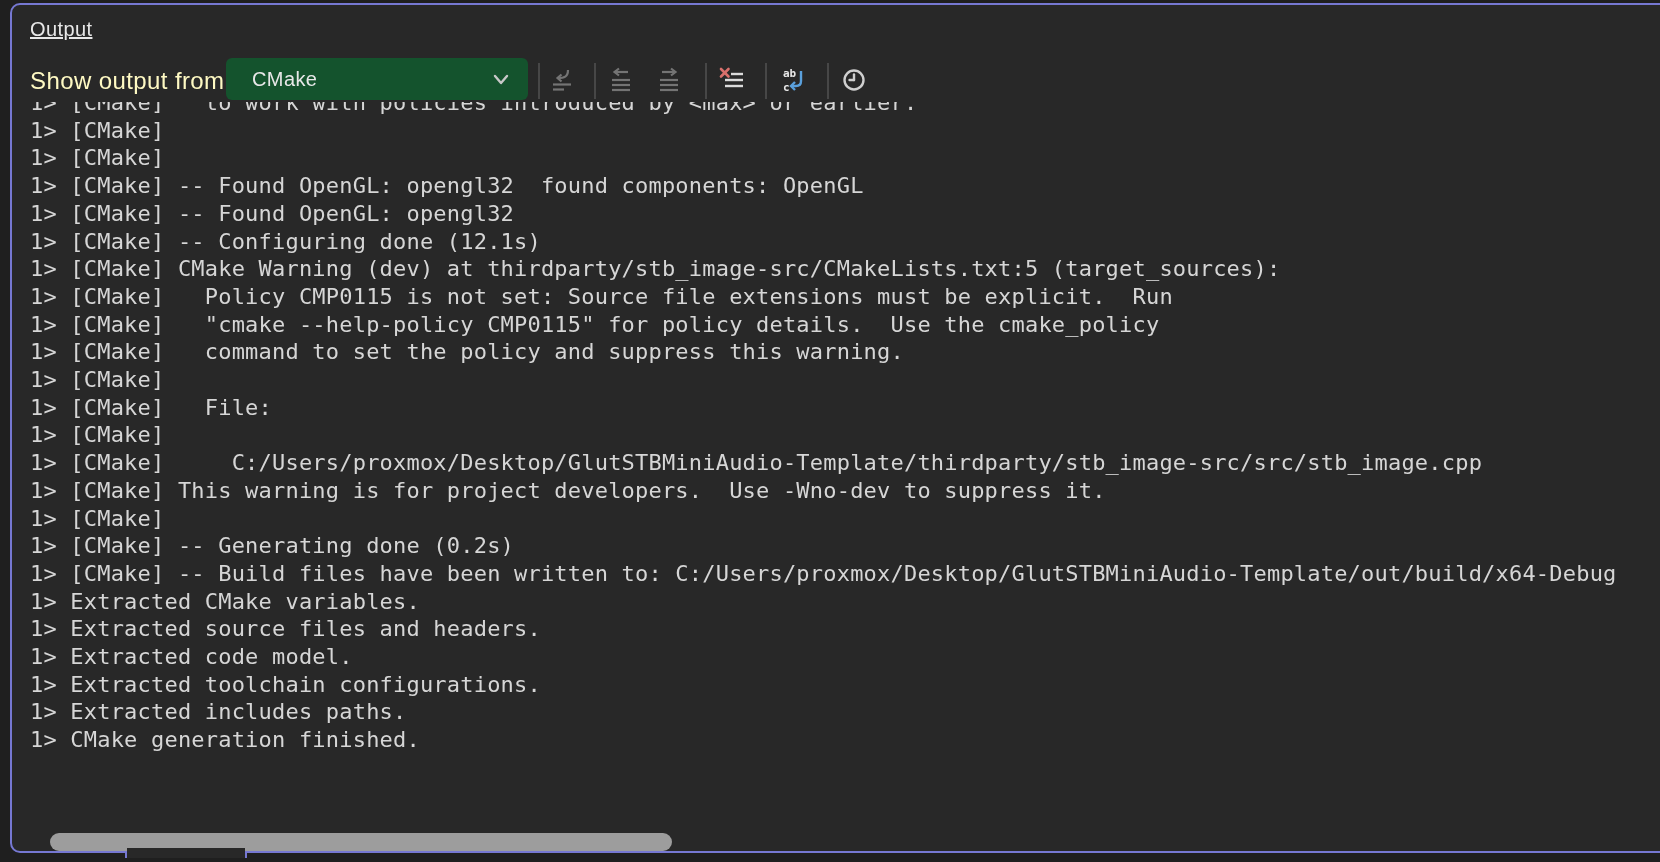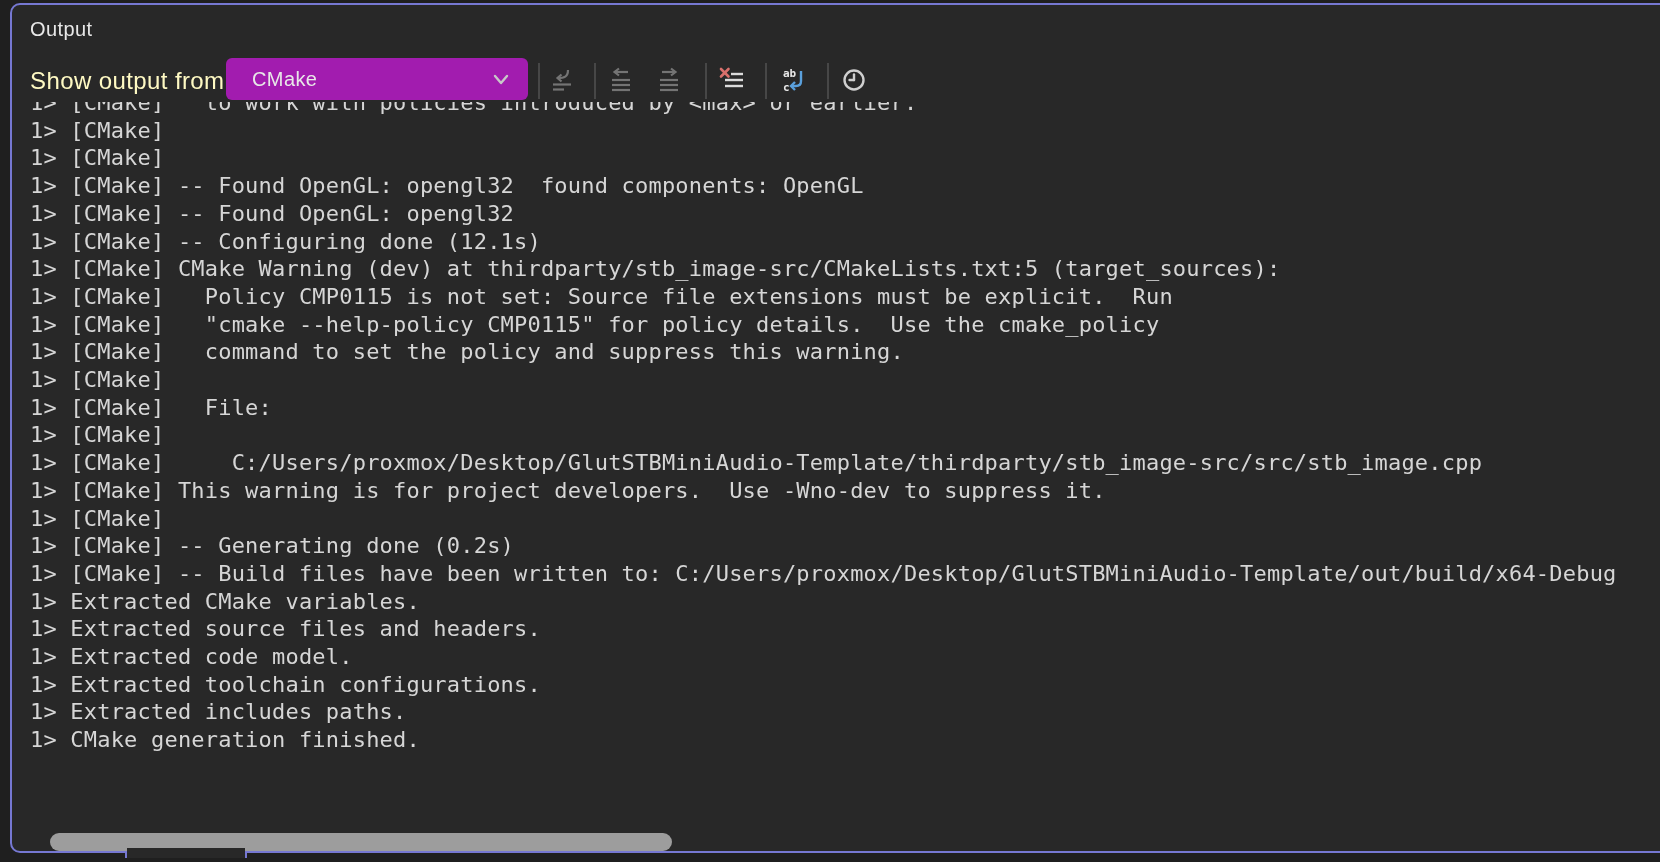--- a/index.html
+++ b/index.html
@@ -6,31 +6,31 @@
   html,body { width:1660px; height:862px; overflow:hidden; }
   body { background:#1f1f1f; position:relative; font-family:"Liberation Sans", sans-serif; }
 
   .panel {
     position:absolute; left:10px; top:3px; width:1700px; height:850px;
     background:#282828; border:2px solid #7678d2; border-radius:10px;
   }
 
   .panel-title {
     position:absolute; left:18px; top:13px;
-    font-size:20px; letter-spacing:0.4px; color:#e8e8e8;
+    font-size:20px; letter-spacing:0.4px; color:#e8e8e8;text-decoration:underline;
   }
 
   
   .toolbar-label {
     position:absolute; left:18px; top:55px; height:42px; line-height:42px;
     font-size:24px; letter-spacing:0.4px; color:#fef9c3;
   }
   .dropdown {
     position:absolute; left:214px; top:53px; width:302px; height:42px;
-    background:#a21caf; border-radius:6px; cursor:default;
+    background:#14532d; border-radius:6px; cursor:default;
     display:flex; align-items:center;
   }
   .dropdown-value {
     padding-left:26px; font-size:20px; letter-spacing:0.4px; color:#e8e8e8; flex:1;
   }
   .dropdown-chevron { margin-right:16px; display:flex; }
 
   .tb-sep {
     position:absolute; top:58px; width:2px; height:36px; background:#474747;
   }

